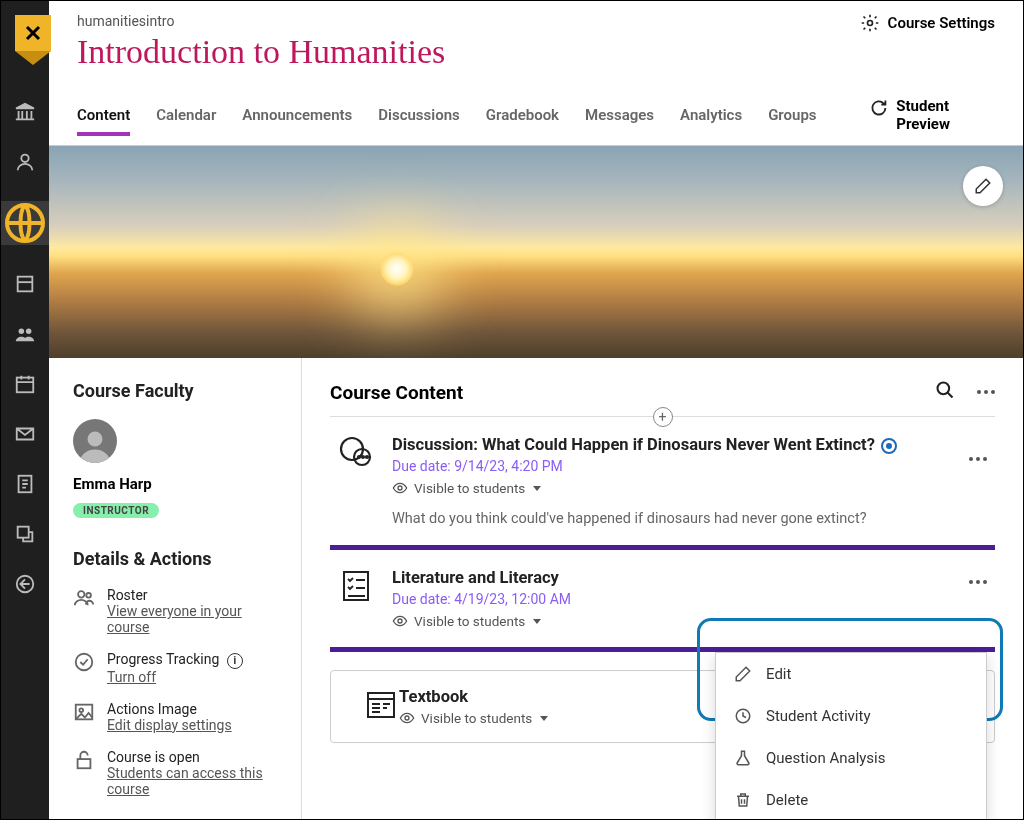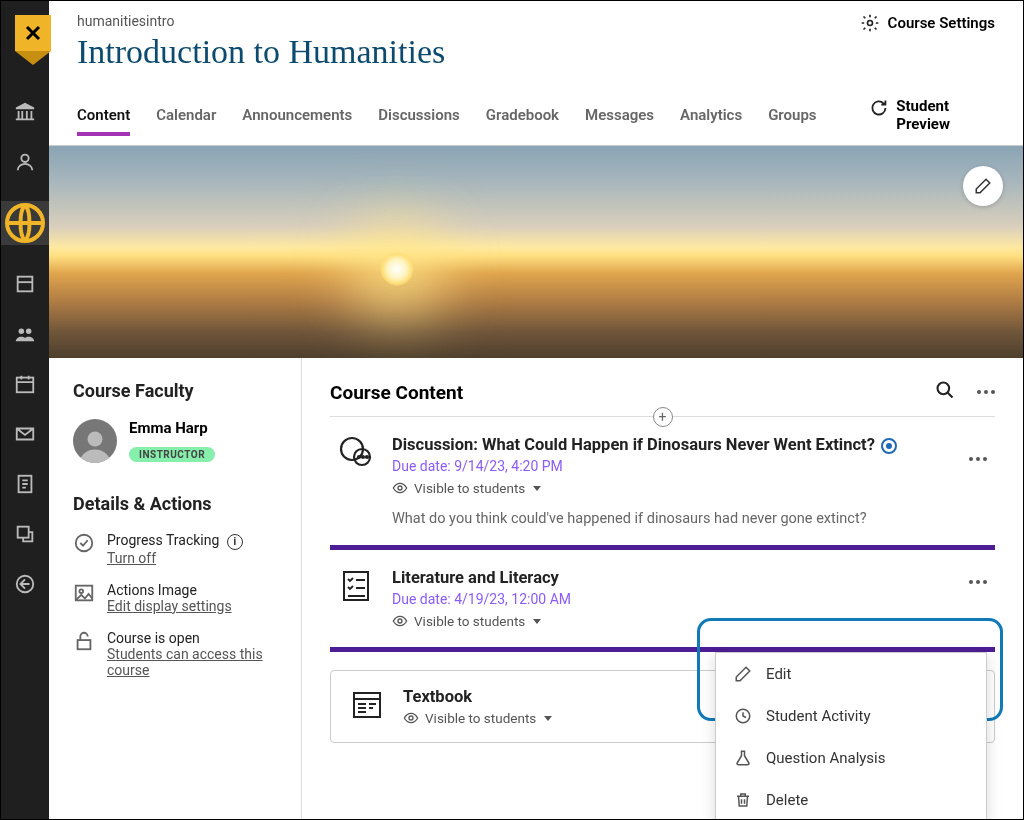--- a/index.html
+++ b/index.html
@@ -7,21 +7,21 @@
   .left-rail { position:absolute; left:0; top:0; width:48px; height:100%; background:#1f1f1f; z-index:2; }
   .close-tab { position:absolute; left:14px; top:14px; width:36px; height:36px; background:#f0b429; display:flex; align-items:center; justify-content:center; z-index:5; }
   .close-tab::after { content:""; position:absolute; bottom:-14px; left:0; width:0; height:0; border-left:18px solid transparent; border-right:18px solid transparent; border-top:14px solid #c78f11; }
   .close-x { width:16px; height:16px; stroke:#000; stroke-width:3; }
   .rail-icons { position:absolute; top:100px; left:0; width:48px; display:flex; flex-direction:column; align-items:center; gap:28px; }
   .rail-icon { width:22px; height:22px; color:#bbb; display:flex; align-items:center; justify-content:center; cursor:pointer; }
   .rail-icon.active { background:#3a3a3a; width:48px; height:44px; }
   .main { position:absolute; left:48px; top:0; right:0; bottom:0; background:#fff; overflow:hidden; }
   .header { padding:12px 28px 0 28px; display:flex; justify-content:space-between; align-items:flex-start; }
   .breadcrumb { font-size:14px; color:#555; margin-bottom:4px; }
-  .course-title { font-family: Georgia, "Times New Roman", serif; font-size:34px; font-weight:500; color:#0c4a6e; }
+  .course-title { font-family: Georgia, "Times New Roman", serif; font-size:34px; font-weight:500; color:#be185d; }
   .course-settings { display:flex; align-items:center; gap:8px; font-weight:600; font-size:15px; cursor:pointer; }
   .tabs { display:flex; gap:26px; padding:20px 28px 0 28px; border-bottom:1px solid #ccc; margin-top:6px; align-items:center; }
   .tab { font-size:15px; color:#666; padding-bottom:12px; cursor:pointer; font-weight:600; }
   .tab.active { color:#111; border-bottom:4px solid #a234b5; padding-bottom:8px; }
   .tabs-spacer { flex:1; }
   .student-preview { display:flex; align-items:flex-start; gap:8px; font-weight:700; font-size:15px; cursor:pointer; padding-bottom:12px; }
   .banner { position:relative; width:100%; height:212px; background:
     linear-gradient(to bottom,
       #8aa4b4 0%,
       #a3b4bc 15%,
@@ -32,21 +32,21 @@
       #b58045 72%,
       #6f553a 88%,
       #4e3f2c 100%);
     overflow:hidden;
   }
   .sun { position:absolute; left:34%; top:50%; width:34px; height:34px; background:radial-gradient(circle,#fff 0%,#fff4c0 40%,#ffe07d 60%,rgba(255,224,120,0) 100%); border-radius:50%; box-shadow:0 0 60px 30px rgba(255,230,140,0.8); }
   .banner-edit { position:absolute; right:20px; top:20px; width:40px; height:40px; background:#fff; border-radius:50%; display:flex; align-items:center; justify-content:center; cursor:pointer; box-shadow:0 1px 4px rgba(0,0,0,0.2); }
   .body { display:flex; height:calc(100% - 104px - 212px - 1px); }
   .sidebar { width:253px; border-right:1px solid #ddd; padding:22px 24px; overflow:hidden; }
   .section-h { font-weight:700; font-size:18px; color:#222; margin-bottom:18px; }
-  .faculty { display:flex; gap:12px; align-items:flex-start; margin-bottom:30px; }
+  .faculty { display:flex; gap:12px; align-items:flex-start; margin-bottom:30px;flex-direction:column; }
   .avatar { width:44px; height:44px; border-radius:50%; background:#777; display:flex; align-items:flex-end; justify-content:center; overflow:hidden; }
   .avatar svg { width:36px; height:36px; fill:#bbb; }
   .fac-name { font-weight:700; font-size:15px; margin-bottom:6px; }
   .fac-role { display:inline-block; background:#86efac; border-radius:12px; padding:2px 10px; font-size:10px; letter-spacing:0.5px; font-weight:700; color:#444; }
   .da-item { display:flex; gap:12px; margin-bottom:16px; font-size:14px; align-items:flex-start; }
   .da-icon { width:22px; height:22px; flex-shrink:0; color:#666; }
   .da-label { font-weight:400; color:#222; }
   .da-link { color:#555; text-decoration:underline; font-size:14px; cursor:pointer; display:block; }
   .info-badge { display:inline-flex; width:16px; height:16px; border:1.5px solid #333; border-radius:50%; font-size:10px; align-items:center; justify-content:center; font-weight:700; margin-left:4px; }
   .content { flex:1; padding:22px 28px; position:relative; overflow:hidden; }
@@ -59,21 +59,21 @@
   .item { display:flex; gap:18px; padding:18px 8px; border-bottom:5px solid #4c1d95; position:relative; }
   .item-icon { width:36px; height:36px; flex-shrink:0; color:#333; }
   .item-body { flex:1; }
   .item-title { font-weight:700; font-size:16.5px; color:#222; margin-bottom:4px; }
   .item-due { font-size:14px; color:#8b5cf6; margin-bottom:6px; }
   .item-vis { font-size:13.5px; color:#555; display:flex; align-items:center; gap:6px; cursor:pointer; }
   .item-desc { font-size:14.5px; color:#666; margin-top:14px; }
   .item-more { position:absolute; right:8px; top:40px; cursor:pointer; color:#666; }
   .target-badge { display:inline-flex; width:16px; height:16px; border:2px solid #1f6ab5; border-radius:50%; align-items:center; justify-content:center; margin-left:6px; vertical-align:middle; }
   .target-badge::after { content:""; width:6px; height:6px; background:#1f6ab5; border-radius:50%; }
-  .textbook-box { border:1.5px solid #ccc; border-radius:4px; padding:16px 18px; display:flex; gap:18px; margin-top:18px; }
+  .textbook-box { border:1.5px solid #ccc; border-radius:4px; padding:16px 32px; display:flex; margin-top:18px; }
   .highlight-box { position:absolute; border:3px solid #0f7ab5; border-radius:14px; right:20px; width:306px; height:103px; top:260px; z-index:8; pointer-events:none; }
   .context-menu { position:absolute; right:36px; top:294px; width:272px; background:#fff; border:1px solid #ccc; box-shadow:0 4px 14px rgba(0,0,0,0.15); z-index:10; }
   .menu-item { display:flex; align-items:center; gap:14px; padding:12px 18px; font-size:15px; color:#333; cursor:pointer; }
   .menu-icon { width:18px; height:18px; color:#555; flex-shrink:0; }
   .dots { display:inline-flex; gap:3px; }
   .dots span { width:4px; height:4px; background:#555; border-radius:50%; }
   .caret-down { display:inline-block; width:0; height:0; border-left:4px solid transparent; border-right:4px solid transparent; border-top:5px solid #555; margin-left:2px; }
 </style>
 </head>
 <body>
@@ -200,20 +200,31 @@
             </svg>
         </div>
         <div>
           <div class="fac-name">Emma Harp</div>
           <span class="fac-role">INSTRUCTOR</span>
         </div>
       </div>
 
       <div class="section-h">Details &amp; Actions</div>
 
+      <div class="da-item">
+        <svg class="da-icon" viewBox="0 0 24 24" fill="none" stroke="currentColor" stroke-width="2">
+            <circle cx="9" cy="8" r="3.5"></circle>
+            <circle cx="17" cy="9" r="2.5"></circle>
+            <path d="M2 20c0-4 4-6 7-6s7 2 7 6M14 19c0-2 2-4 4-4s4 2 4 4"></path>
+          </svg>
+        <div>
+          <div class="da-label">Roster</div>
+          <a class="da-link">View everyone in your course</a>
+        </div>
+      </div>
 
       <div class="da-item">
         <svg class="da-icon" viewBox="0 0 24 24" fill="none" stroke="currentColor" stroke-width="2">
             <circle cx="12" cy="12" r="9"></circle>
             <path d="M8 12l3 3 5-6"></path>
           </svg>
         <div>
           <div class="da-label"><span>Progress Tracking</span> <span class="info-badge">i</span></div>
           <a class="da-link">Turn off</a>
         </div>

